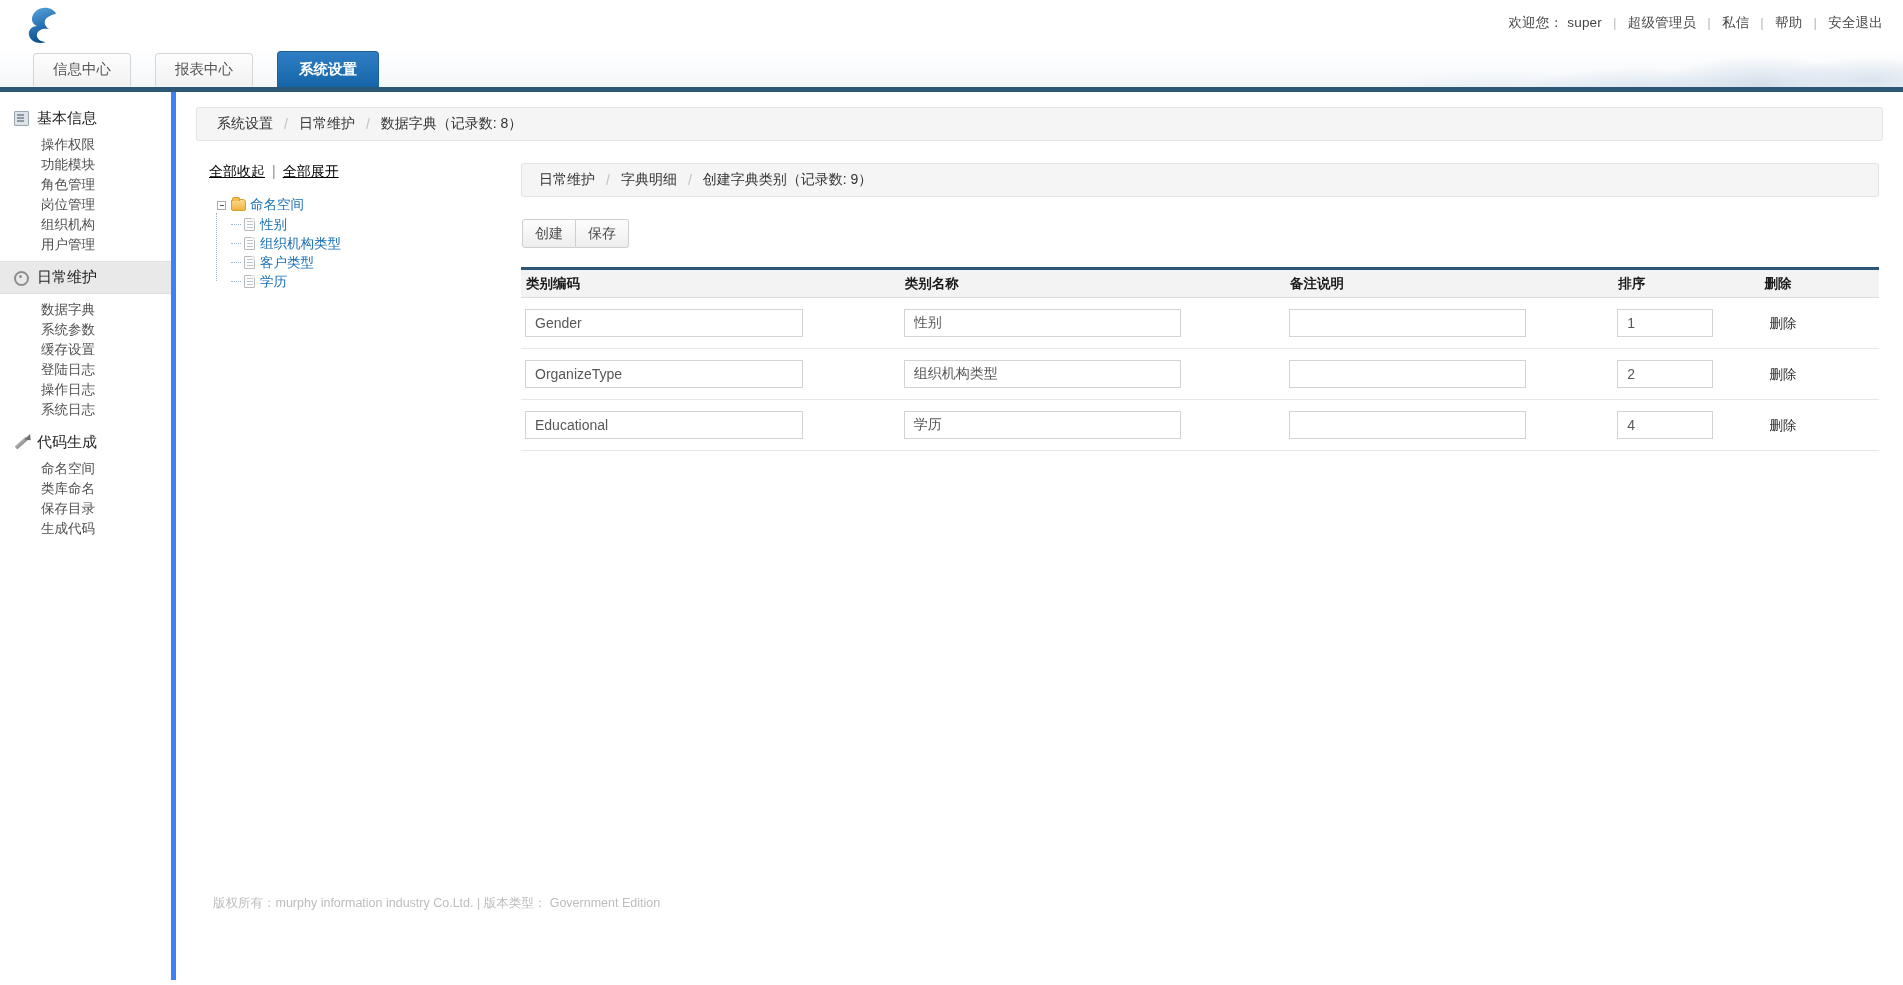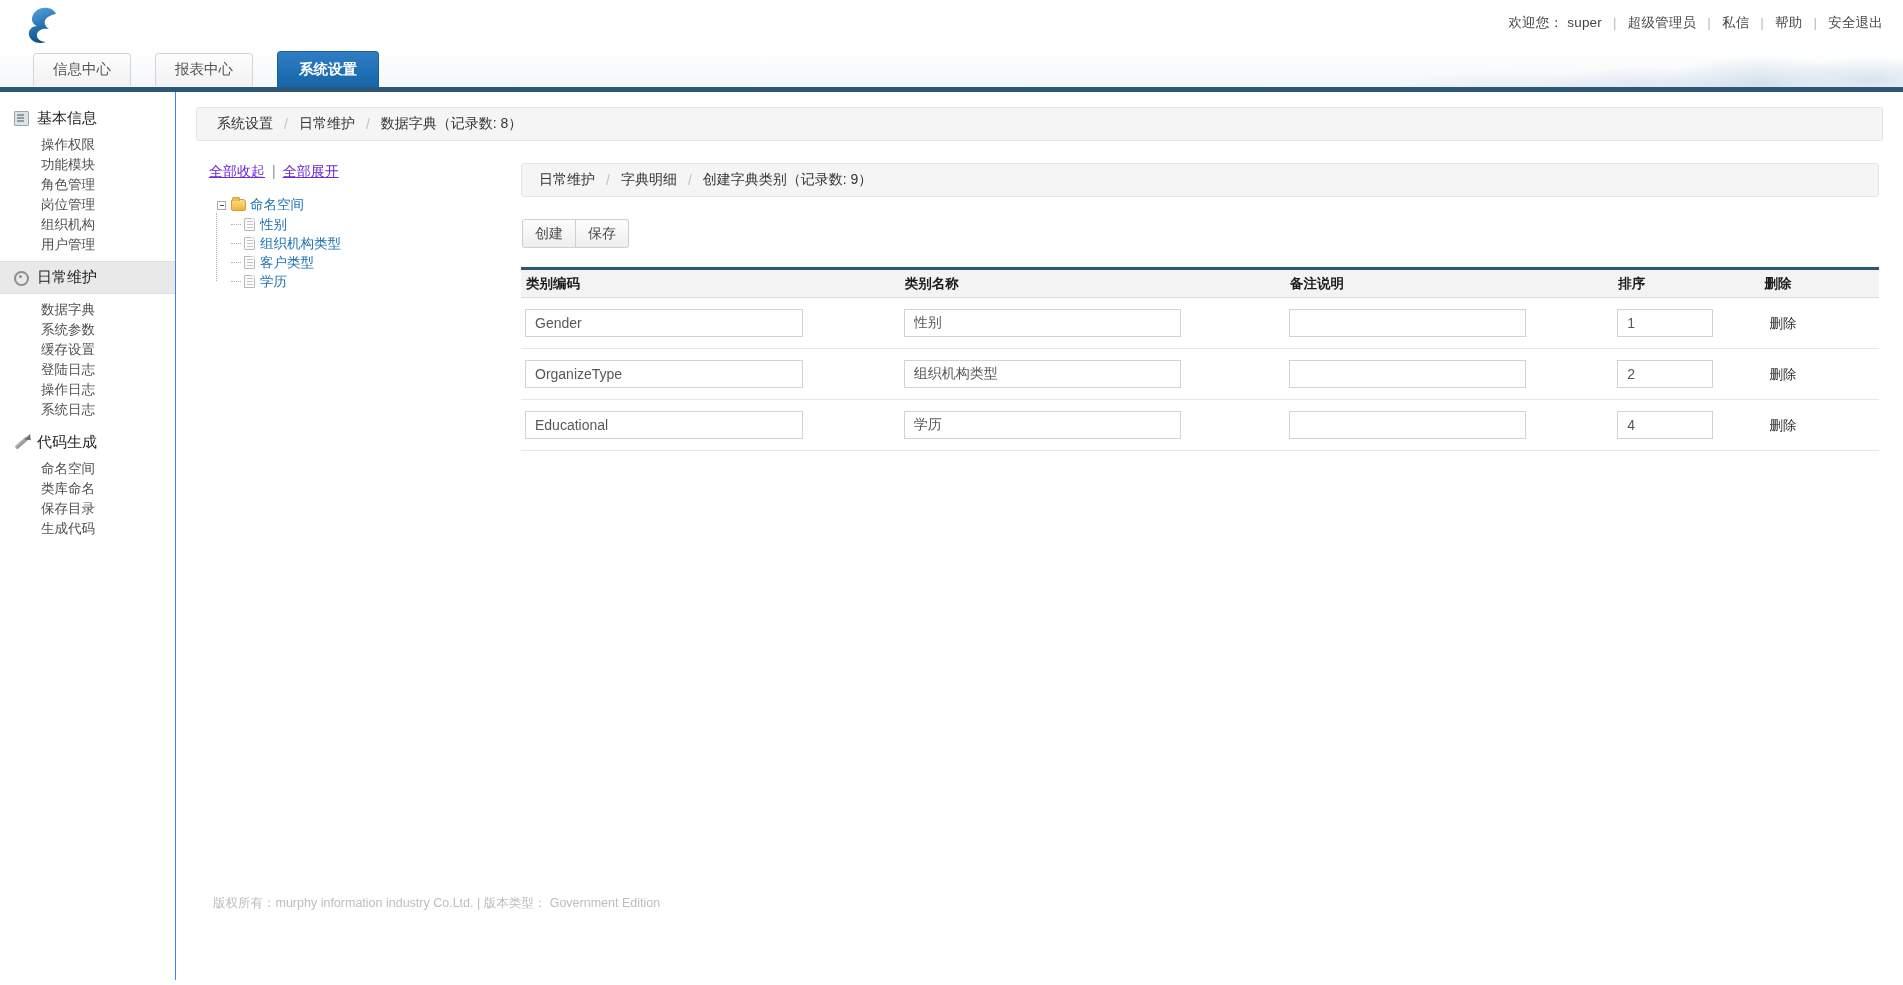--- a/index.html
+++ b/index.html
@@ -80,21 +80,21 @@
     display: flex;
     height: calc(985px - 92px - 5px);
     align-items: stretch;
   }
 
   
   .sidebar {
     width: 176px;
     flex: 0 0 176px;
     background: #ffffff;
-    border-right: 1px solid #3b82f6;
+    border-right: 5px solid #3b82f6;
     padding-top: 10px;
     height: 100%;
   }
   .nav-group-head {
     display: flex;
     align-items: center;
     height: 33px;
     padding-left: 14px;
     font-size: 15px;
     color: #232323;
@@ -199,21 +199,21 @@
     flex: 0 0 345px;
     padding-left: 33px;
     padding-top: 0px;
   }
   .tree-links {
     font-size: 14px;
     color: #1a6fb5;
     margin-bottom: 14px;
     white-space: nowrap;
   }
-  .tree-links a { color: #6d28d9; text-decoration: underline; cursor: pointer; }
+  .tree-links a { color: #000000; text-decoration: underline; cursor: pointer; }
   .tree-links .bar { color: #8e8e8e; margin: 0 7px; text-decoration: none; }
 
   .tree-root {
     display: flex;
     align-items: center;
     font-size: 13.5px;
     padding-left: 8px;
     height: 20px;
   }
   .toggle-box {

